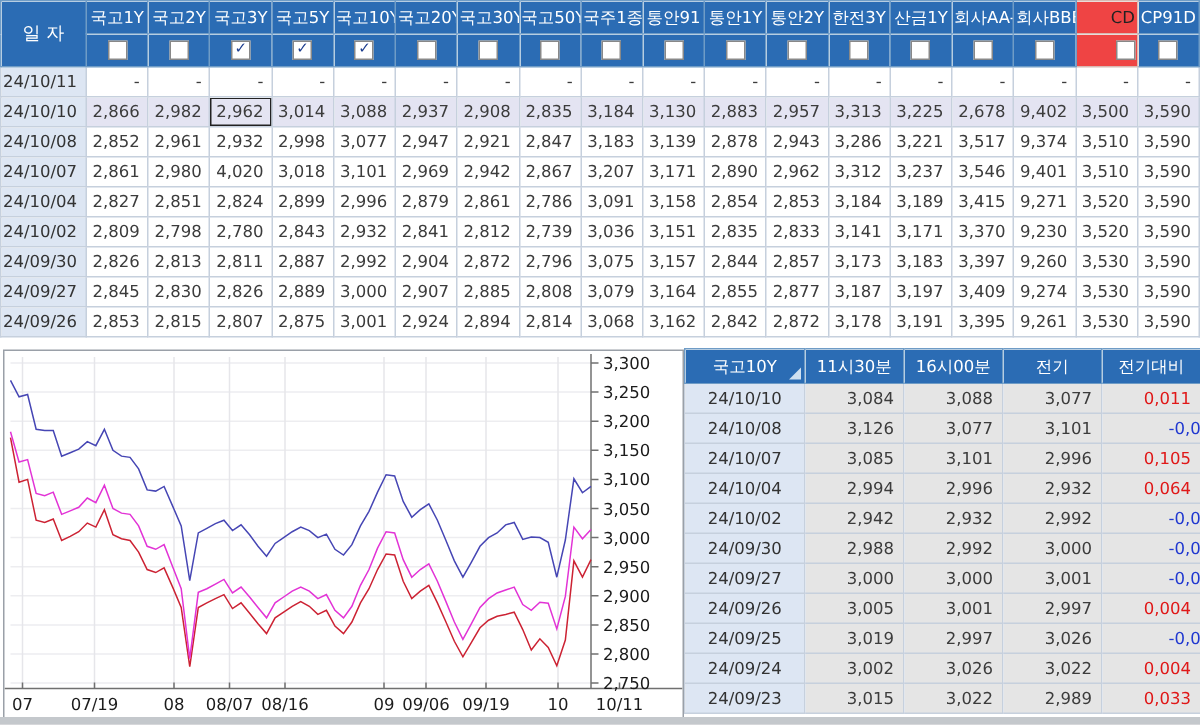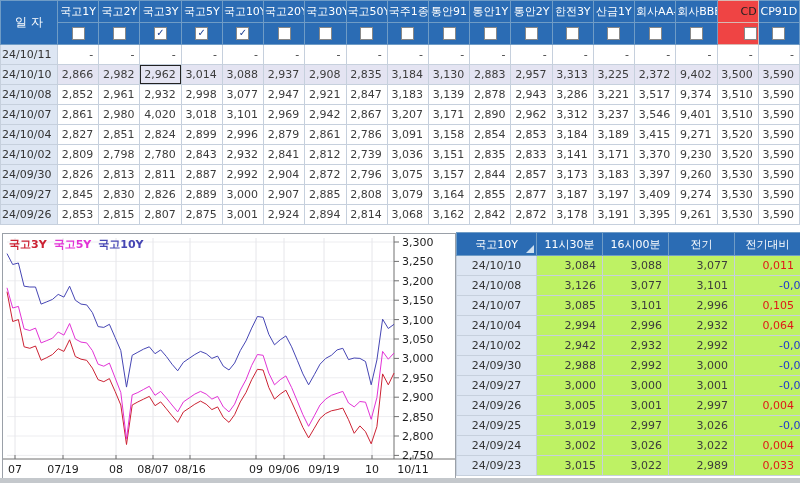--- a/index.html
+++ b/index.html
@@ -30,21 +30,21 @@
   #legend span{margin-right:7px;}
   #chart svg{position:absolute;left:0;top:0;}
 
   
   #quote-table{position:absolute;left:456px;top:232px;width:344px;border:1px solid #8ea4b8;}
   #quote-table th,#quote-table td{border:1px solid #c6d0dd;font-size:11px;font-weight:normal;
       overflow:hidden;white-space:nowrap;}
   #quote-table thead th{background:#2b6cb4;color:#ffffff;height:20px;border-color:#6f9cc6;position:relative;}
   #quote-table tbody tr{height:20px;}
   #quote-table td.date{background:#dde6f3;text-align:center;color:#333333;}
-  #quote-table td.num{text-align:right;padding-right:6px;color:#3c3c3c;background:#bef264;}
+  #quote-table td.num{text-align:right;padding-right:6px;color:#3c3c3c;background:#e5e5e5;}
   #quote-table td.diff.up{color:#e01818;}
   #quote-table td.diff.down{color:#2038d0;padding-left:44px;}
   .sort-tri{position:absolute;right:2px;bottom:2px;width:0;height:0;
       border-left:8px solid transparent;border-bottom:8px solid #cfe0f0;}
 
   #bottom-strip{position:absolute;left:0;bottom:0;width:800px;height:5px;background:#c4c8cc;}
 </style>
 </head>
 <body>
 
@@ -146,21 +146,21 @@
           <td class="num">3,088</td>
           <td class="num">2,937</td>
           <td class="num">2,908</td>
           <td class="num">2,835</td>
           <td class="num">3,184</td>
           <td class="num">3,130</td>
           <td class="num">2,883</td>
           <td class="num">2,957</td>
           <td class="num">3,313</td>
           <td class="num">3,225</td>
-          <td class="num">2,372</td>
+          <td class="num">2,678</td>
           <td class="num">9,402</td>
           <td class="num">3,500</td>
           <td class="num">3,590</td>
         </tr>
         <tr>
           <td class="date">24/10/08</td>
           <td class="num">2,852</td>
           <td class="num">2,961</td>
           <td class="num">2,932</td>
           <td class="num">2,998</td>
@@ -302,21 +302,20 @@
           <td class="num">3,191</td>
           <td class="num">3,395</td>
           <td class="num">9,261</td>
           <td class="num">3,530</td>
           <td class="num">3,590</td>
         </tr>
       </tbody>
   </table>
 
   <div id="chart">
-    <div id="legend"><span style="color: rgb(204, 34, 51);">국고3Y</span><span style="color: rgb(226, 51, 214);">국고5Y</span><span style="color: rgb(70, 70, 180);">국고10Y</span></div>
   <svg width="452" height="245">
         <line x1="4" y1="8" x2="391" y2="8" stroke="#ededf0" stroke-width="1"></line>
         <line x1="4" y1="27.39999999999993" x2="391" y2="27.39999999999993" stroke="#ededf0" stroke-width="1"></line>
         <line x1="4" y1="46.79999999999986" x2="391" y2="46.79999999999986" stroke="#ededf0" stroke-width="1"></line>
         <line x1="4" y1="66.19999999999996" x2="391" y2="66.19999999999996" stroke="#ededf0" stroke-width="1"></line>
         <line x1="4" y1="85.5999999999999" x2="391" y2="85.5999999999999" stroke="#ededf0" stroke-width="1"></line>
         <line x1="4" y1="105" x2="391" y2="105" stroke="#ededf0" stroke-width="1"></line>
         <line x1="4" y1="124.39999999999992" x2="391" y2="124.39999999999992" stroke="#ededf0" stroke-width="1"></line>
         <line x1="4" y1="143.79999999999984" x2="391" y2="143.79999999999984" stroke="#ededf0" stroke-width="1"></line>
         <line x1="4" y1="163.19999999999996" x2="391" y2="163.19999999999996" stroke="#ededf0" stroke-width="1"></line>

